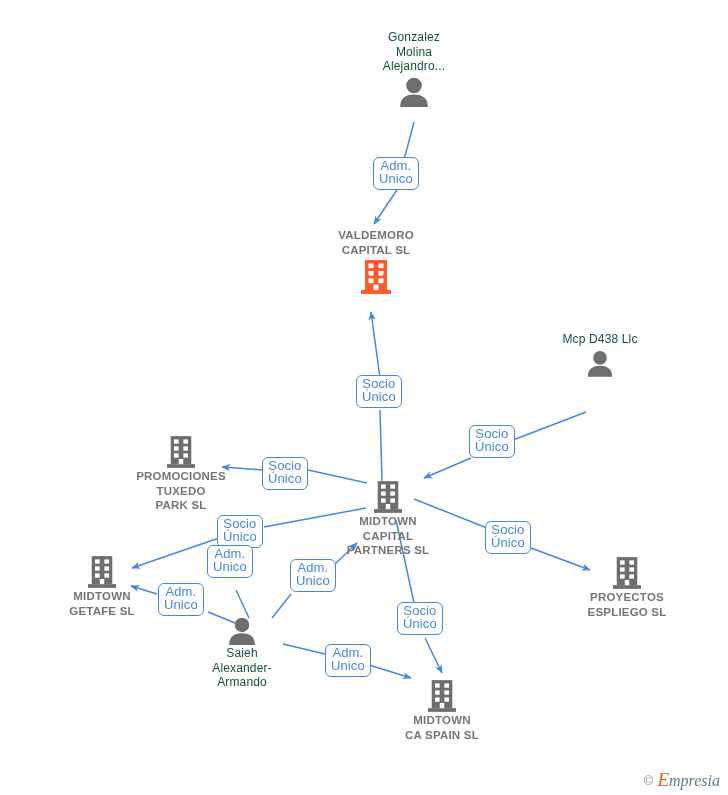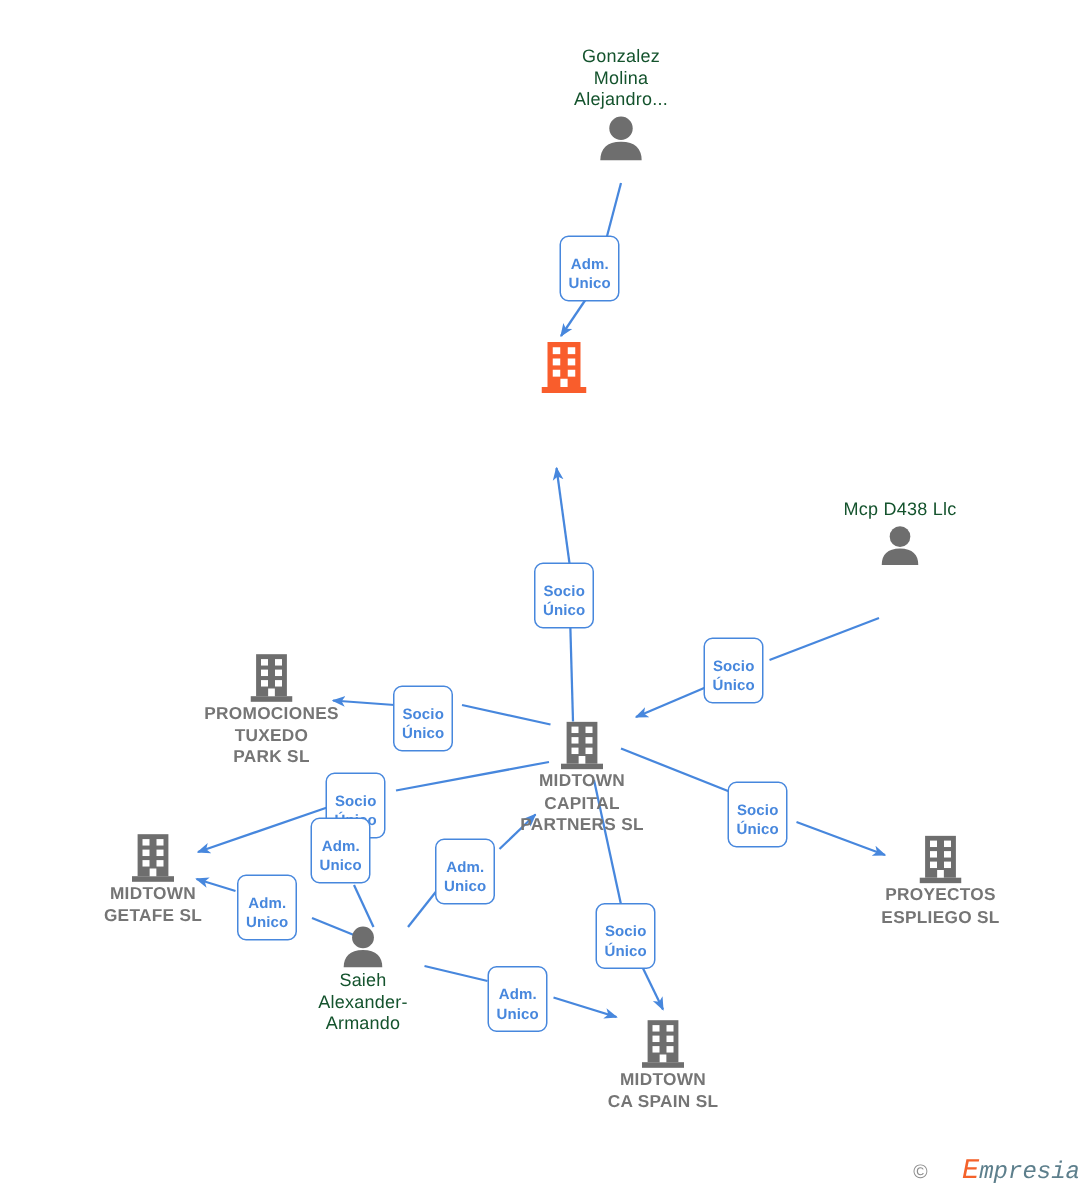--- a/index.html
+++ b/index.html
@@ -60,52 +60,50 @@
   }
 
   
   .edge-label {
     position: absolute;
     box-sizing: border-box;
     border: 1.4px solid #4787dd;
     border-radius: 6px;
     background: #ffffff;
     color: #4787dd;
-    font-size: 10px;
+    font-size: 13px;
     line-height: 13px;
     text-align: center;
-    padding: 12px 5px 4px 5px;
+    padding: 1px 5px 4px 5px;
     white-space: nowrap;
     letter-spacing: .1px;
-    font-weight: bold;
   }
   .edge-label span { display: block; }
 
   
   #watermark {
     position: absolute;
     right: 8px;
     bottom: 6px;
     display: flex;
     align-items: center;
     gap: 4px;
     user-select: none;
   }
   #watermark .wm-c {
     color: #8c8c8c;
     font-size: 13px;
     line-height: 13px;
   }
   #watermark .wm-name {
-    font-family: Liberation Mono, monospace;
+    font-family: Liberation Serif, serif;
     font-style: italic;
     font-size: 16px;
     color: #5d7f8c;
     line-height: 16px;
-    margin-left: 19px;
   }
   #watermark .wm-name .wm-cap {
     color: #f4622a;
     font-size: 19px;
   }
 </style>
 </head>
 <body>
 
 <div id="graph-canvas">
@@ -217,20 +215,24 @@
     </div>
     <span class="node-icon">
       <svg width="34" height="30" viewBox="0 0 34 30" xmlns="http://www.w3.org/2000/svg">
         <circle cx="17" cy="8.5" r="7.8" fill="#6e6e6e"></circle>
         <path d="M 17 17.5 C 7.5 17.5 3.2 22.2 3.2 30 L 30.8 30 C 30.8 22.2 26.5 17.5 17 17.5 Z" fill="#6e6e6e"></path>
       </svg>
     </span>
   </div>
 
   <div class="node node-company" style="left:376px; top:228px;">
+    <div class="node-label node-label-top">
+      <div>VALDEMORO</div>
+      <div>CAPITAL  SL</div>
+    </div>
     <span class="node-icon">
       <svg width="30" height="34" viewBox="0 0 30 34" xmlns="http://www.w3.org/2000/svg">
         <g fill="#f95d2c">
           <rect x="4" y="0" width="22" height="30"></rect>
           <rect x="0" y="30" width="30" height="4"></rect>
         </g>
         <g fill="#ffffff">
           <rect x="7.5" y="3.5" width="5" height="4.6"></rect>
           <rect x="17.5" y="3.5" width="5" height="4.6"></rect>
           <rect x="7.5" y="11" width="5" height="4.6"></rect>

